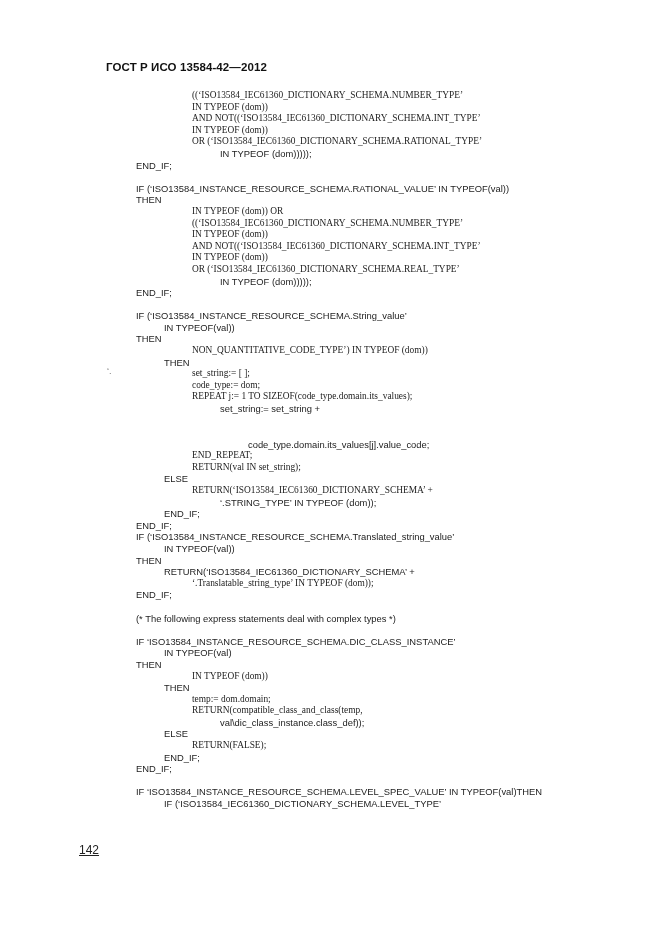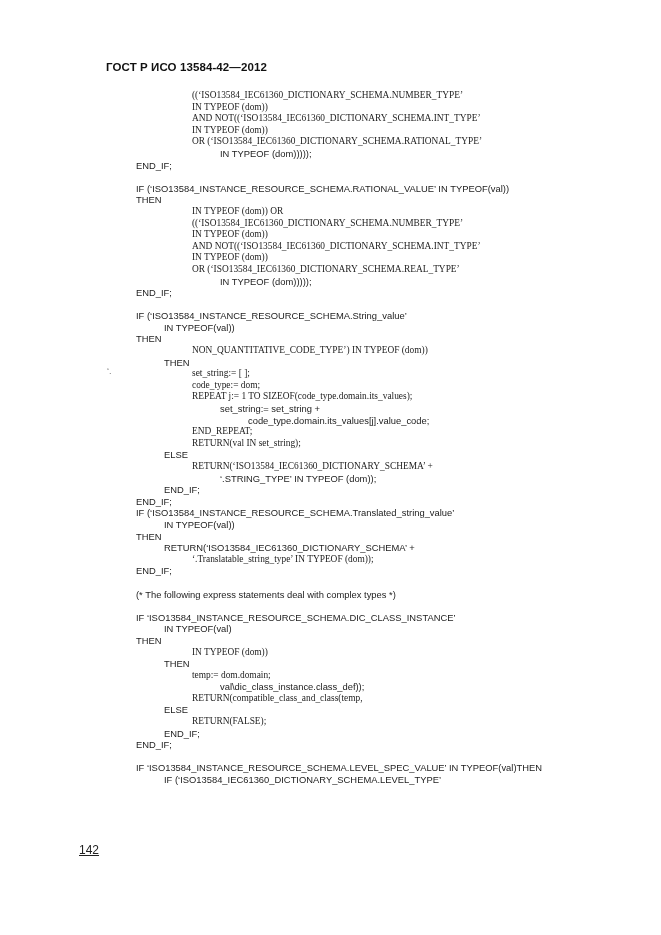--- a/index.html
+++ b/index.html
@@ -36,21 +36,21 @@
     }
     .code-line {
       white-space: pre;
       height: 11.6px;
     }
     .code-line.blank { height: 11.6px; }
     .i0 { padding-left: 0px; }
     .i1 { padding-left: 28px; }
     .i2 { padding-left: 56px; font-family: Liberation Serif, serif; }
     .i3 { padding-left: 84px; }
-    .i4 { padding-left: 112px; }
+    .i4 { padding-left: 112px; margin-top: 24px; }
     .stray-mark {
       position: absolute;
       left: 107px;
       top: 366px;
       font-size: 9px;
       color: #777;
     }
     .page-number {
       position: absolute;
       left: 79px;
@@ -112,22 +112,22 @@
     <div class="code-line i0">END_IF;</div>
     <div class="code-line i0 blank"></div>
     <div class="code-line i0">(* The following express statements deal with complex types *)</div>
     <div class="code-line i0 blank"></div>
     <div class="code-line i0">IF ‘ISO13584_INSTANCE_RESOURCE_SCHEMA.DIC_CLASS_INSTANCE’</div>
     <div class="code-line i1">IN TYPEOF(val)</div>
     <div class="code-line i0">THEN</div>
     <div class="code-line i2">IN TYPEOF (dom))</div>
     <div class="code-line i1">THEN</div>
     <div class="code-line i2">temp:= dom.domain;</div>
+    <div class="code-line i2">RETURN(compatible_class_and_class(temp,</div>
     <div class="code-line i3">val\dic_class_instance.class_def));</div>
-    <div class="code-line i2">RETURN(compatible_class_and_class(temp,</div>
     <div class="code-line i1">ELSE</div>
     <div class="code-line i2">RETURN(FALSE);</div>
     <div class="code-line i1">END_IF;</div>
     <div class="code-line i0">END_IF;</div>
     <div class="code-line i0 blank"></div>
     <div class="code-line i0">IF ‘ISO13584_INSTANCE_RESOURCE_SCHEMA.LEVEL_SPEC_VALUE’ IN TYPEOF(val)THEN</div>
     <div class="code-line i1">IF (‘ISO13584_IEC61360_DICTIONARY_SCHEMA.LEVEL_TYPE’</div>
   </div>
 
 <div class="page-number">142</div>

